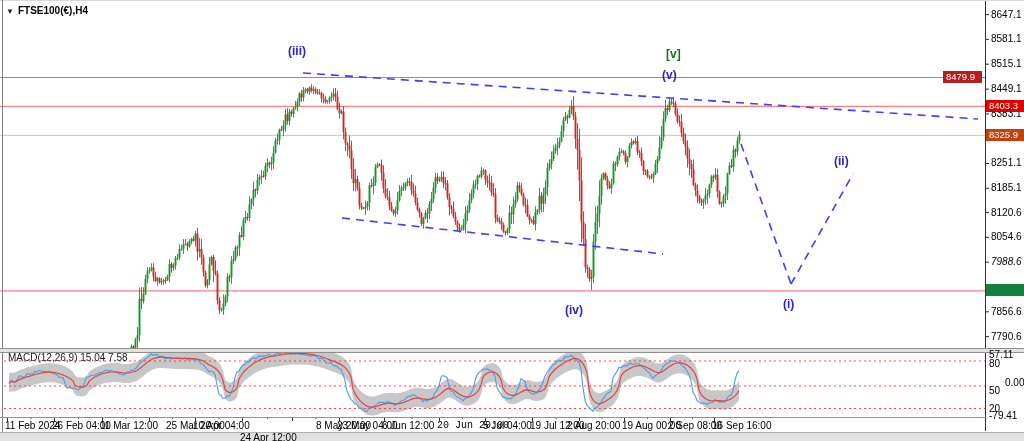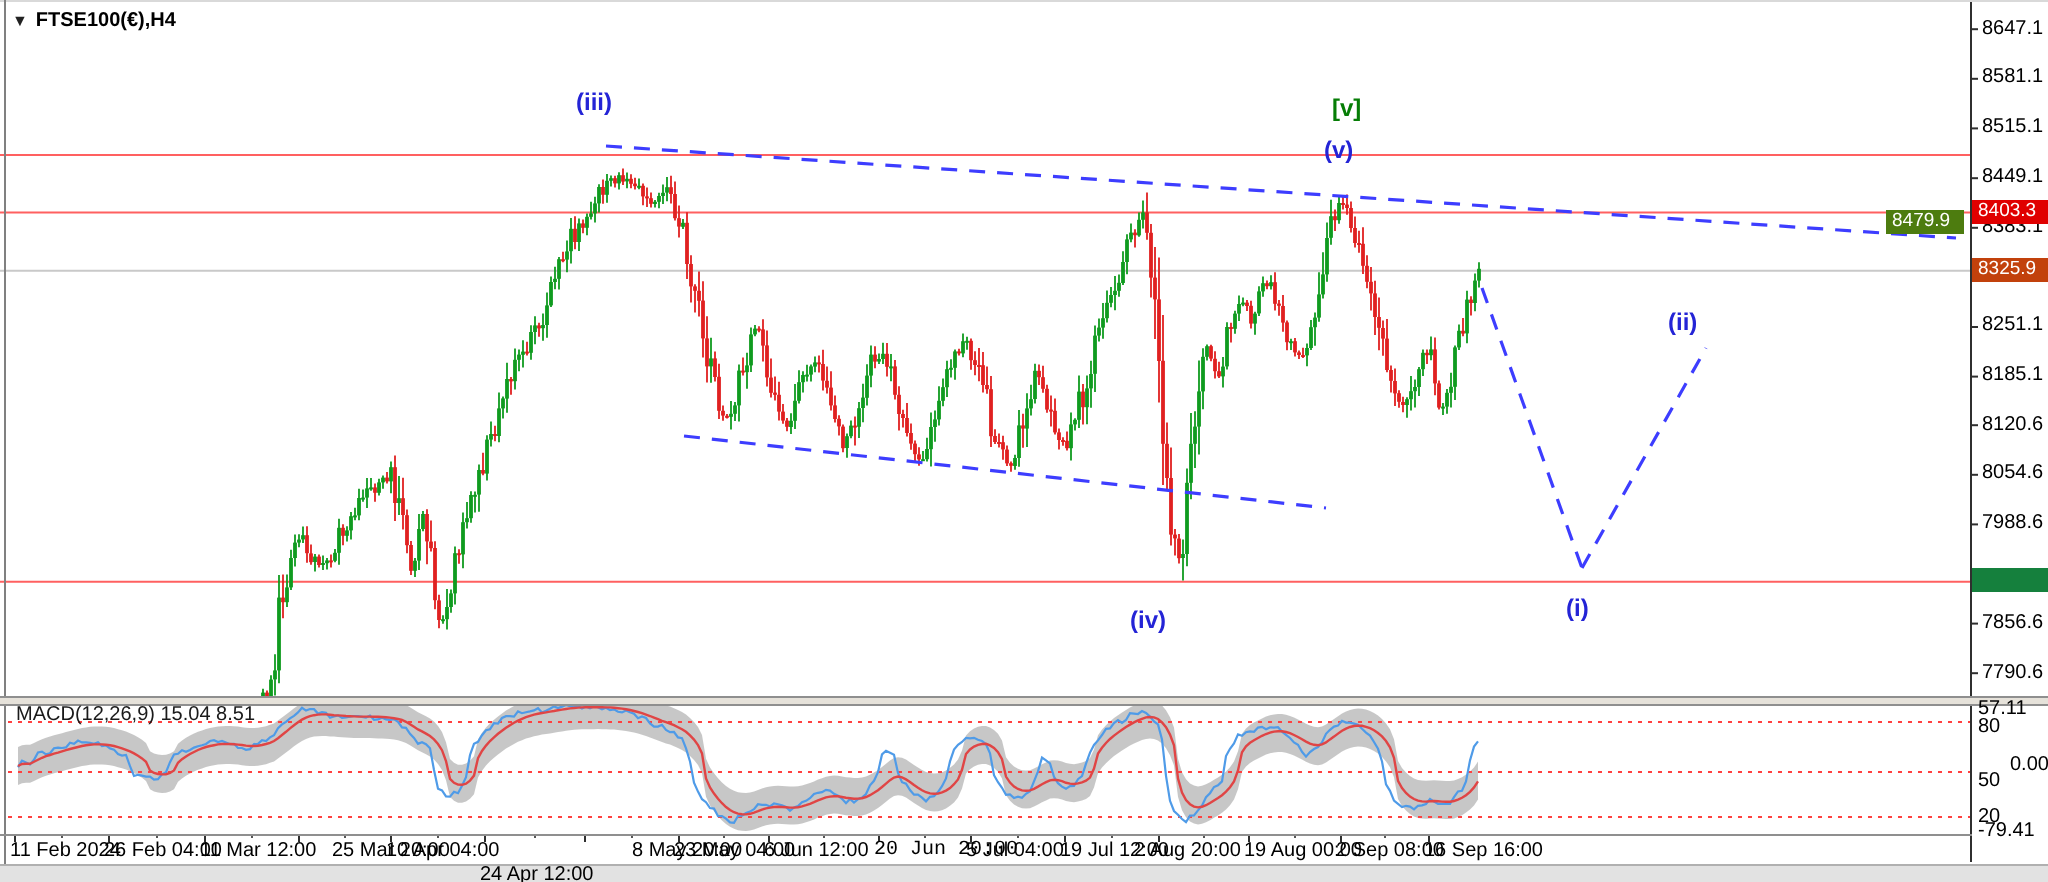--- a/index.html
+++ b/index.html
@@ -832,37 +832,37 @@
   <div class="abs" id="top-border"></div>
   <div class="abs" id="left-border"></div>
   <div class="abs" id="sep1"></div>
   <div class="abs" id="sep2"></div>
   <div class="abs" id="bottom-strip"></div>
 
   <div class="abs" id="symbol-chip">
     <span class="tri">▼</span><span>FTSE100(€),H4</span>
   </div>
 
-  <div class="abs ind-label" id="macd-name">MACD(12,26,9) 15.04 8.51</div>
+  <div class="abs ind-label" id="macd-name">MACD(12,26,9) 15.04 7.58</div>
 
   <div id="overlay">
       <div class="abs" style="left: 985px; top: 0px; width: 39px; height: 432px;"></div>
       <div class="abs" style="left: 991px; top: 9px; font-size: 10px; color: rgb(0, 0, 0);">8647.1</div>
       <div class="abs" style="left: 991px; top: 33px; font-size: 10px; color: rgb(0, 0, 0);">8581.1</div>
       <div class="abs" style="left: 991px; top: 58px; font-size: 10px; color: rgb(0, 0, 0);">8515.1</div>
       <div class="abs" style="left: 991px; top: 83px; font-size: 10px; color: rgb(0, 0, 0);">8449.1</div>
       <div class="abs" style="left: 991px; top: 108px; font-size: 10px; color: rgb(0, 0, 0);">8383.1</div>
       <div class="abs" style="left: 991px; top: 157px; font-size: 10px; color: rgb(0, 0, 0);">8251.1</div>
       <div class="abs" style="left: 991px; top: 182px; font-size: 10px; color: rgb(0, 0, 0);">8185.1</div>
       <div class="abs" style="left: 991px; top: 207px; font-size: 10px; color: rgb(0, 0, 0);">8120.6</div>
       <div class="abs" style="left: 991px; top: 231px; font-size: 10px; color: rgb(0, 0, 0);">8054.6</div>
-      <div class="abs" style="left: 991px; top: 256px; font-size: 10px; color: rgb(0, 0, 0);">7988.6</div>
+      <div class="abs" style="left: 991px; top: 256px; font-size: 10px; color: rgb(0, 0, 0); font-style: italic;">7988.6</div>
       <div class="abs" style="left: 991px; top: 306px; font-size: 10px; color: rgb(0, 0, 0);">7856.6</div>
       <div class="abs" style="left: 991px; top: 331px; font-size: 10px; color: rgb(0, 0, 0);">7790.6</div>
-      <div class="abs badge" style="left: 943px; top: 71px; background: #4d7c0f; margin-top: 34px;">8479.9</div>
+      <div class="abs badge" style="left: 943px; top: 71px; background: #b91c1c;">8479.9</div>
       <div class="abs badge" style="left: 986px; top: 100px; background: rgb(224, 0, 0);">8403.3</div>
       <div class="abs badge" style="left: 986px; top: 129px; background: #c2410c;">8325.9</div>
       <div class="abs badge" style="left: 986px; top: 284px; background: #15803d; padding-left: 44px;">7912.2</div>
       <div class="abs" style="left: 989px; top: 349px; font-size: 10px; color: rgb(0, 0, 0);">57.11</div>
       <div class="abs" style="left: 989px; top: 358px; font-size: 10px; color: rgb(0, 0, 0);">80</div>
       <div class="abs" style="left: 989px; top: 377px; font-size: 10px; color: rgb(0, 0, 0); padding-left: 16px;">0.00</div>
       <div class="abs" style="left: 989px; top: 385px; font-size: 10px; color: rgb(0, 0, 0);">50</div>
       <div class="abs" style="left: 989px; top: 403px; font-size: 10px; color: rgb(0, 0, 0);">20</div>
       <div class="abs" style="left: 989px; top: 410px; font-size: 10px; color: rgb(0, 0, 0);">-79.41</div>
       <div class="abs" style="left: 5px; top: 420px; font-size: 10px; color: rgb(0, 0, 0);">11 Feb 2024</div>

